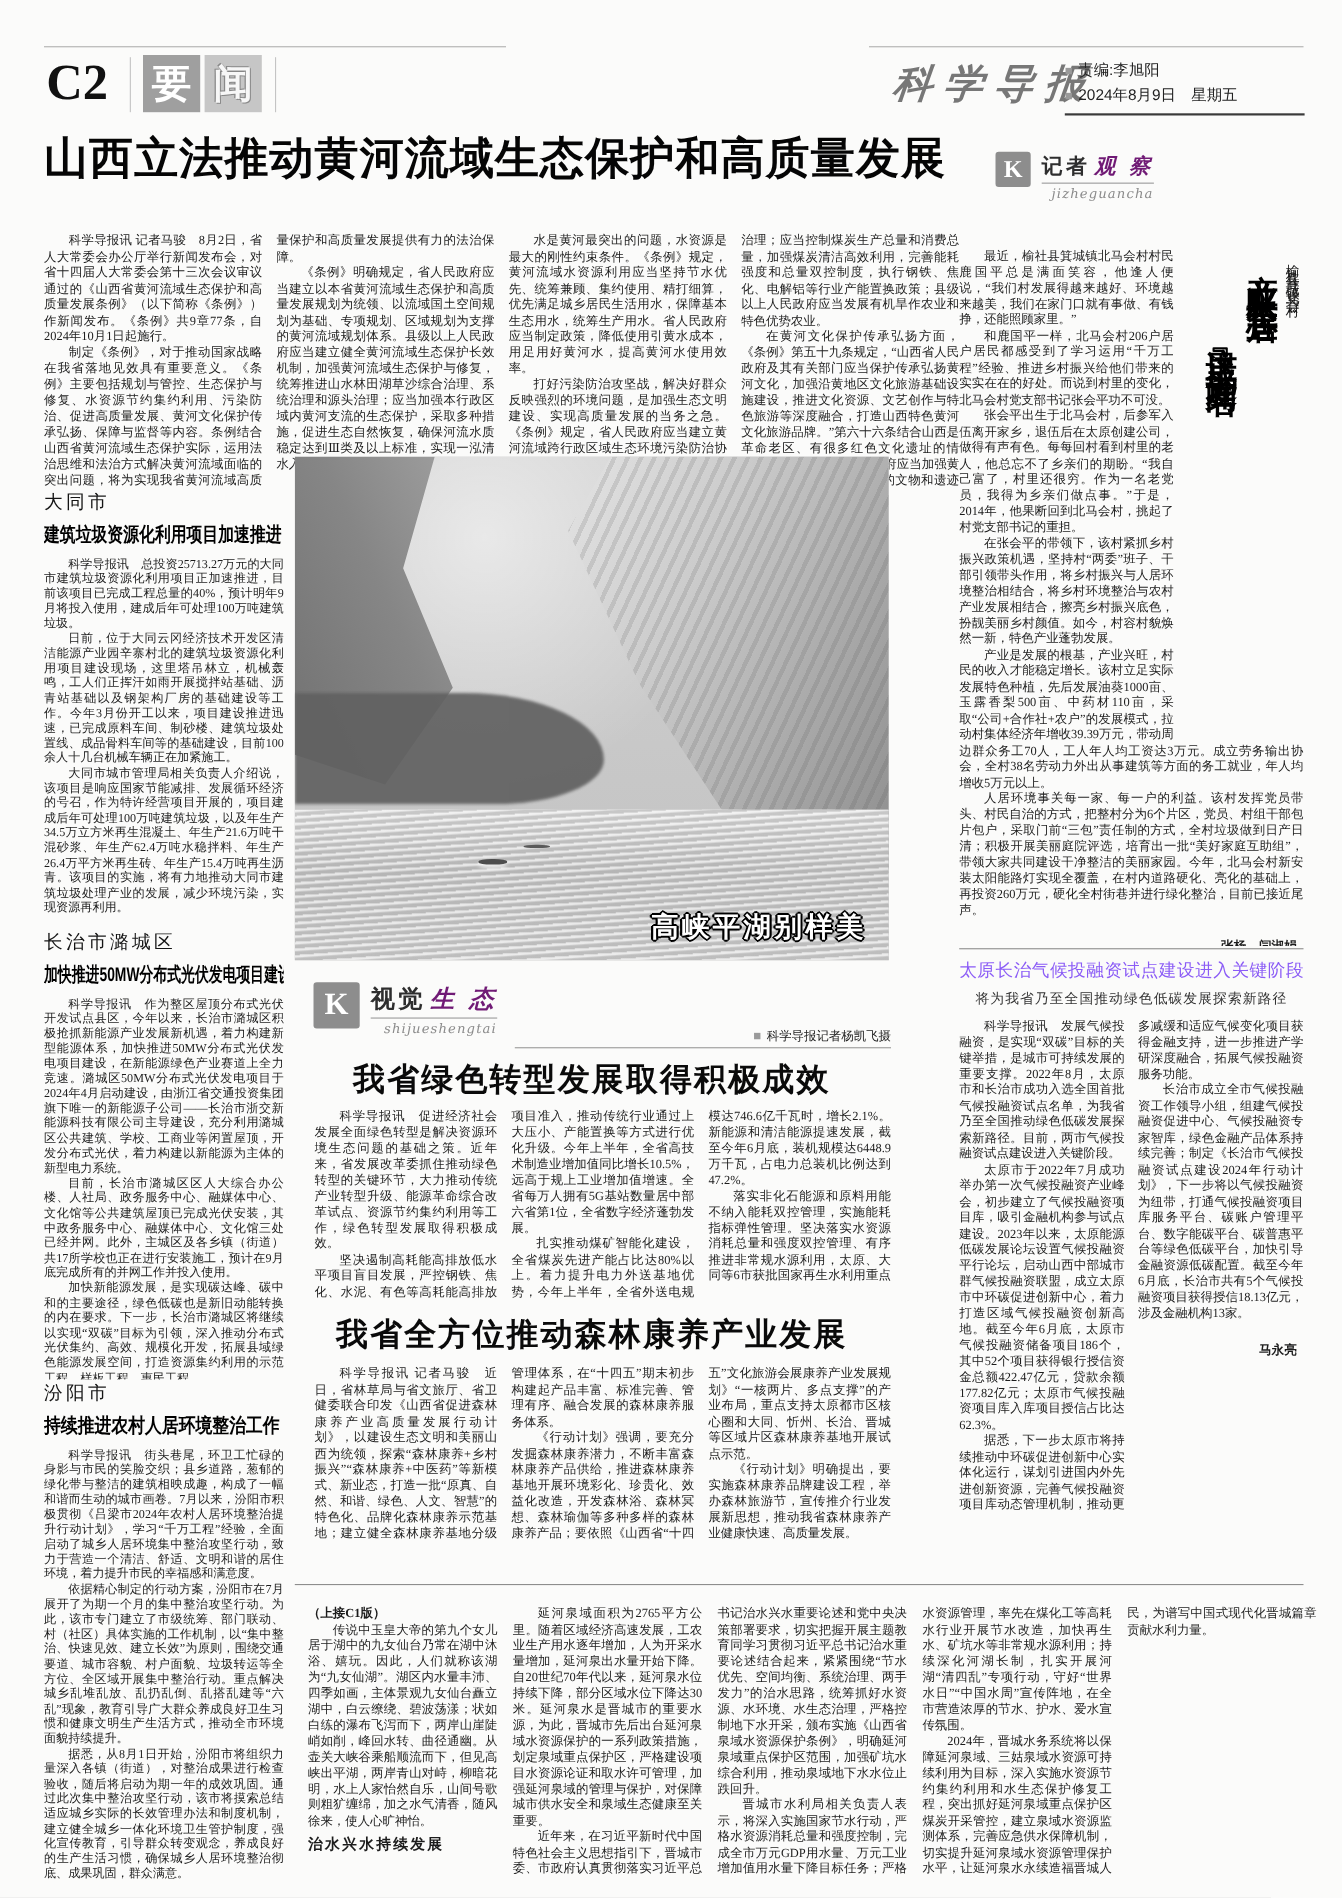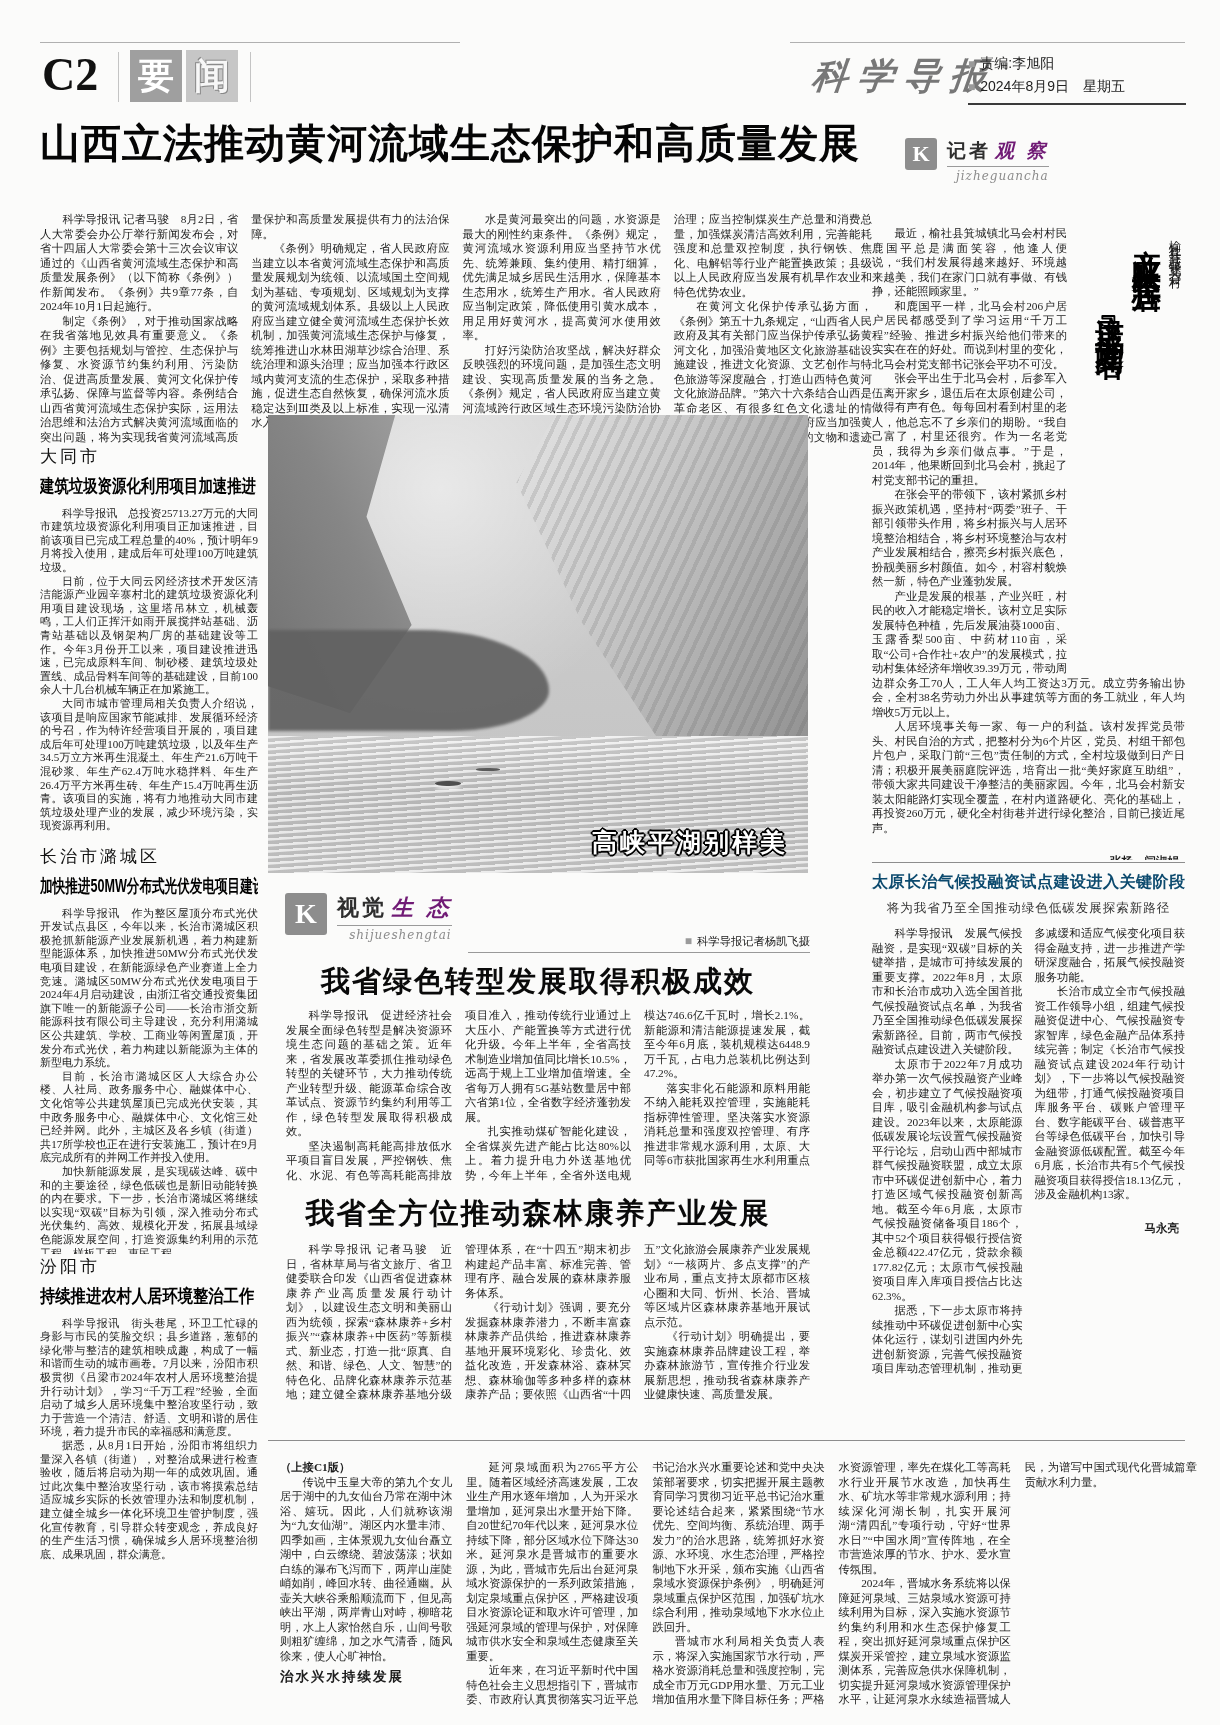--- a/index.html
+++ b/index.html
@@ -88,22 +88,22 @@
   .credit{position:absolute;left:468px;top:934px;width:342px;text-align:right;font-size:11.3px;color:#222;}
 
   
   .obs-body{position:absolute;left:872px;top:226px;width:313px;height:634px;overflow:hidden;}
   .vtitle{float:right;width:110px;height:438px;margin-left:8px;writing-mode:vertical-rl;
           font-family:"Liberation Sans",sans-serif;}
   .vkicker{font-size:12.5px;letter-spacing:4px;color:#161616;padding-inline-start:4px;line-height:20px;}
   .vbig{font-size:29px;font-weight:bold;letter-spacing:5px;line-height:37px;color:#000;}
   .vbig2{padding-inline-start:66px;}
 
-  .cl-head{font-family:"Liberation Sans",sans-serif;font-weight:bold;font-size:16px;white-space:nowrap;
-           text-align:center;color:#0c4a6e;letter-spacing:0.5px;}
+  .cl-head{font-family:"Liberation Sans",sans-serif;font-weight:normal;font-size:16px;white-space:nowrap;
+           text-align:center;color:#8b5cf6;letter-spacing:0.5px;}
   .cl-sub{font:12.5px "Liberation Sans",sans-serif;text-align:center;color:#333;letter-spacing:1px;}
 </style>
 </head>
 <body>
 
 <div id="page">
 
   <div class="hrule" style="left:40px;top:42px;width:420px;"></div>
   <div class="hrule" style="left:790px;top:42px;width:395px;"></div>
   <div class="abs c2" style="left:42px;top:48px;">C2</div>
@@ -148,20 +148,21 @@
         <p class="para">加快新能源发展，是实现碳达峰、碳中和的主要途径，绿色低碳也是新旧动能转换的内在要求。下一步，长治市潞城区将继续以实现“双碳”目标为引领，深入推动分布式光伏集约、高效、规模化开发，拓展县域绿色能源发展空间，打造资源集约利用的示范工程、样板工程、惠民工程。</p>
       </div>
 
   </div>
 
   <div class="rail-sec" style="top:1258px;max-height:454px;">
     <div class="kicker">汾阳市</div>
     <div class="sec-head sx85">持续推进农村人居环境整治工作</div>
     <div class="bt-s rail-body">
         <p class="para">科学导报讯　街头巷尾，环卫工忙碌的身影与市民的笑脸交织；县乡道路，葱郁的绿化带与整洁的建筑相映成趣，构成了一幅和谐而生动的城市画卷。7月以来，汾阳市积极贯彻《吕梁市2024年农村人居环境整治提升行动计划》，学习“千万工程”经验，全面启动了城乡人居环境集中整治攻坚行动，致力于营造一个清洁、舒适、文明和谐的居住环境，着力提升市民的幸福感和满意度。</p>
+        <p class="para">依据精心制定的行动方案，汾阳市在7月展开了为期一个月的集中整治攻坚行动。为此，该市专门建立了市级统筹、部门联动、村（社区）具体实施的工作机制，以“集中整治、快速见效、建立长效”为原则，围绕交通要道、城市容貌、村户面貌、垃圾转运等全方位、全区域开展集中整治行动。重点解决城乡乱堆乱放、乱扔乱倒、乱搭乱建等“六乱”现象，教育引导广大群众养成良好卫生习惯和健康文明生产生活方式，推动全市环境面貌持续提升。</p>
         <p class="para">据悉，从8月1日开始，汾阳市将组织力量深入各镇（街道），对整治成果进行检查验收，随后将启动为期一年的成效巩固。通过此次集中整治攻坚行动，该市将摸索总结适应城乡实际的长效管理办法和制度机制，建立健全城乡一体化环境卫生管护制度，强化宣传教育，引导群众转变观念，养成良好的生产生活习惯，确保城乡人居环境整治彻底、成果巩固，群众满意。</p>
       </div>
 
   </div>
 
   <div class="photo">
     <div class="ph-left"></div>
     <div class="ph-right"></div>
     <div class="ph-trees"></div>
     <div class="ph-water"></div>

